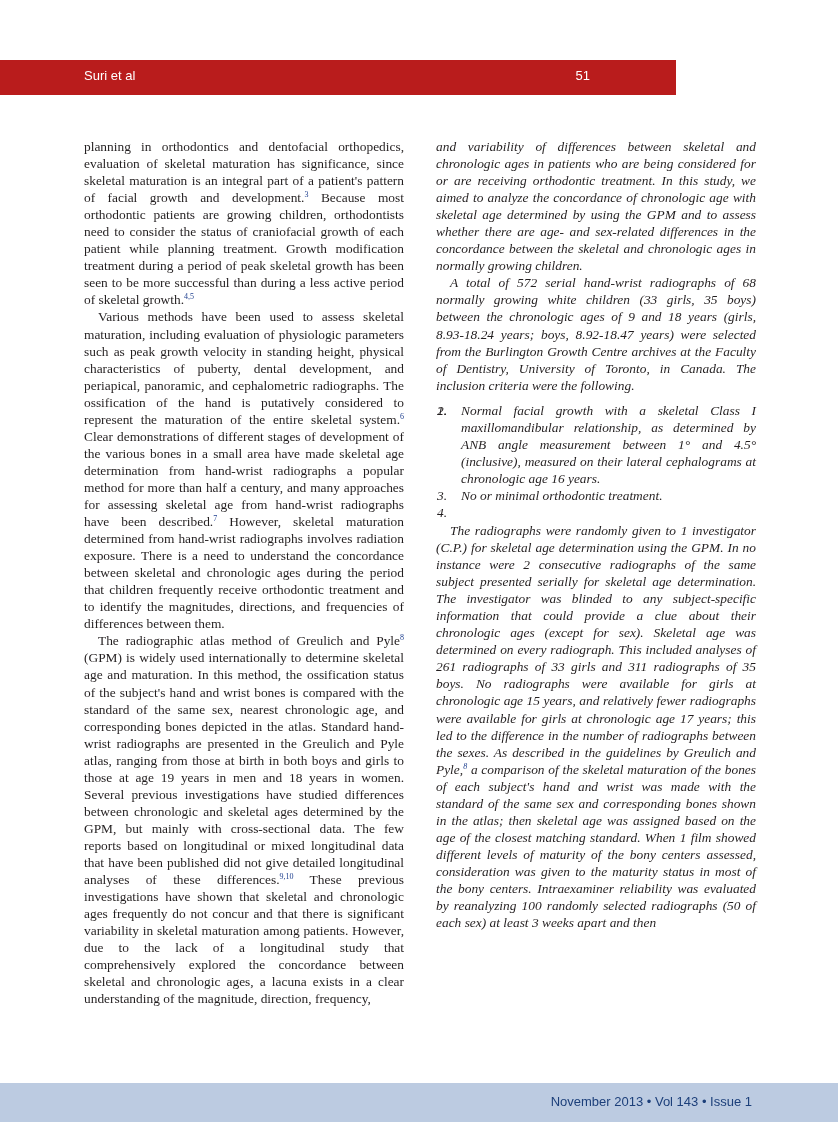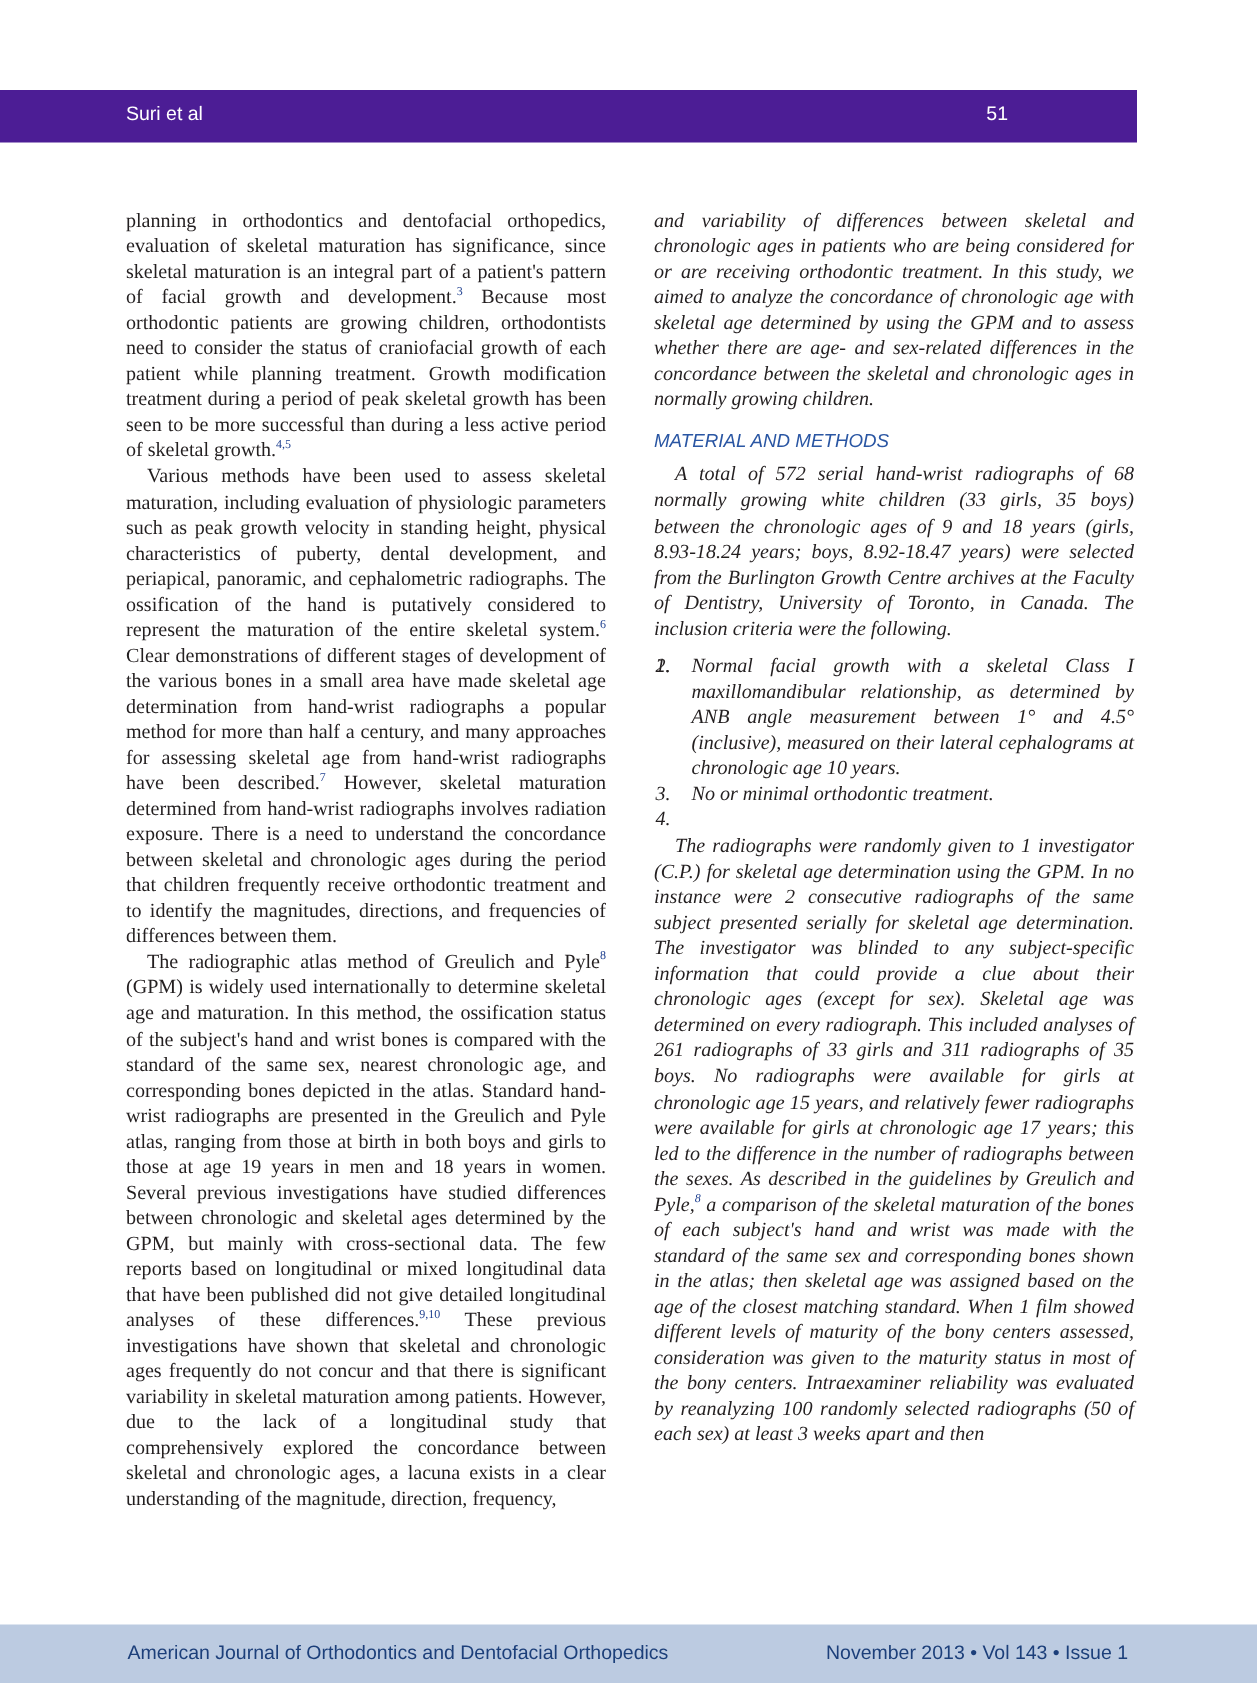--- a/index.html
+++ b/index.html
@@ -1,19 +1,19 @@
 <!DOCTYPE html>
 <html><head>
 <meta charset="utf-8">
 <style>
   html, body { margin: 0; padding: 0; background: #ffffff; }
   body { width: 838px; height: 1122px; position: relative; overflow: hidden; }
   .running-header {
-    position: absolute; left: 0; top: 60px; width: 758px; height: 35px;
-    background: #4c1d95; color: #ffffff;
+    position: absolute; left: 0; top: 60px; width: 676px; height: 35px;
+    background: #b91c1c; color: #ffffff;
     font-family: "Liberation Sans", sans-serif; font-size: 13px;
   }
   .running-header .authors { position: absolute; left: 84px; top: 8px; }
   .running-header .page-num { position: absolute; right: 86px; top: 8px; }
 
   .column {
     position: absolute; top: 138px; width: 320px;
     font-family: "Liberation Serif", serif; font-size: 13.4px; line-height: 17.05px;
     color: #231f20; text-align: justify; hyphens: manual;
   }
@@ -48,28 +48,26 @@
 </div>
 
 <div class="column col-left">
   <p><span>planning in orthodontics and dentofacial orthopedics, evaluation of skeletal maturation has significance, since skeletal maturation is an integral part of a patient's pattern of facial growth and development.</span><sup class="ref">3</sup><span> Because most orthodontic patients are growing children, orthodontists need to consider the status of craniofacial growth of each patient while planning treatment. Growth modification treatment during a period of peak skeletal growth has been seen to be more successful than during a less active period of skeletal growth.</span><sup class="ref">4,5</sup></p>
   <p class="indent"><span>Various methods have been used to assess skeletal maturation, including evaluation of physiologic parameters such as peak growth velocity in standing height, physical characteristics of puberty, dental development, and periapical, panoramic, and cephalometric radiographs. The ossification of the hand is putatively considered to represent the maturation of the entire skeletal system.</span><sup class="ref">6</sup><span> Clear demonstrations of different stages of development of the various bones in a small area have made skeletal age determination from hand-wrist radiographs a popular method for more than half a century, and many approaches for assessing skeletal age from hand-wrist radiographs have been described.</span><sup class="ref">7</sup><span> However, skeletal maturation determined from hand-wrist radiographs involves radiation exposure. There is a need to understand the concordance between skeletal and chronologic ages during the period that children frequently receive orthodontic treatment and to identify the magnitudes, directions, and frequencies of differences between them.</span></p>
   <p class="indent"><span>The radiographic atlas method of Greulich and Pyle</span><sup class="ref">8</sup><span> (GPM) is widely used internationally to determine skeletal age and maturation. In this method, the ossification status of the subject's hand and wrist bones is compared with the standard of the same sex, nearest chronologic age, and corresponding bones depicted in the atlas. Standard hand-wrist radiographs are presented in the Greulich and Pyle atlas, ranging from those at birth in both boys and girls to those at age 19 years in men and 18 years in women. Several previous investigations have studied differences between chronologic and skeletal ages determined by the GPM, but mainly with cross-sectional data. The few reports based on longitudinal or mixed longitudinal data that have been published did not give detailed longitudinal analyses of these differences.</span><sup class="ref">9,10</sup><span> These previous investigations have shown that skeletal and chronologic ages frequently do not concur and that there is significant variability in skeletal maturation among patients. However, due to the lack of a longitudinal study that comprehensively explored the concordance between skeletal and chronologic ages, a lacuna exists in a clear understanding of the magnitude, direction, frequency,</span></p>
 </div>
 
 <div class="column col-right">
   <p>and variability of differences between skeletal and chronologic ages in patients who are being considered for or are receiving orthodontic treatment. In this study, we aimed to analyze the concordance of chronologic age with skeletal age determined by using the GPM and to assess whether there are age- and sex-related differences in the concordance between the skeletal and chronologic ages in normally growing children.</p>
-  <div class="section-heading">MATERIAL AND METHODS</div>
   <p class="indent">A total of 572 serial hand-wrist radiographs of 68 normally growing white children (33 girls, 35 boys) between the chronologic ages of 9 and 18 years (girls, 8.93-18.24 years; boys, 8.92-18.47 years) were selected from the Burlington Growth Centre archives at the Faculty of Dentistry, University of Toronto, in Canada. The inclusion criteria were the following.</p>
   <ol class="criteria">
     <li><span class="num">1.</span></li>
-    <li><span class="num">2.</span><span>Normal facial growth with a skeletal Class I maxillomandibular relationship, as determined by ANB angle measurement between 1° and 4.5° (inclusive), measured on their lateral cephalograms at chronologic age 10 years.</span></li>
+    <li><span class="num">2.</span><span>Normal facial growth with a skeletal Class I maxillomandibular relationship, as determined by ANB angle measurement between 1° and 4.5° (inclusive), measured on their lateral cephalograms at chronologic age 16 years.</span></li>
     <li><span class="num">3.</span><span>No or minimal orthodontic treatment.</span></li>
     <li><span class="num">4.</span></li>
   </ol>
   <div class="gap"></div>
   <p class="indent"><span>The radiographs were randomly given to 1 investigator (C.P.) for skeletal age determination using the GPM. In no instance were 2 consecutive radiographs of the same subject presented serially for skeletal age determination. The investigator was blinded to any subject-specific information that could provide a clue about their chronologic ages (except for sex). Skeletal age was determined on every radiograph. This included analyses of 261 radiographs of 33 girls and 311 radiographs of 35 boys. No radiographs were available for girls at chronologic age 15 years, and relatively fewer radiographs were available for girls at chronologic age 17 years; this led to the difference in the number of radiographs between the sexes. As described in the guidelines by Greulich and Pyle,</span><sup class="ref">8</sup><span> a comparison of the skeletal maturation of the bones of each subject's hand and wrist was made with the standard of the same sex and corresponding bones shown in the atlas; then skeletal age was assigned based on the age of the closest matching standard. When 1 film showed different levels of maturity of the bony centers assessed, consideration was given to the maturity status in most of the bony centers. Intraexaminer reliability was evaluated by reanalyzing 100 randomly selected radiographs (50 of each sex) at least 3 weeks apart and then</span></p>
 </div>
 
 <div class="running-footer">
-  <span class="journal">American Journal of Orthodontics and Dentofacial Orthopedics</span>
   <span class="issue">November 2013 • Vol 143 • Issue 1</span>
 </div>
 
 </body></html>

